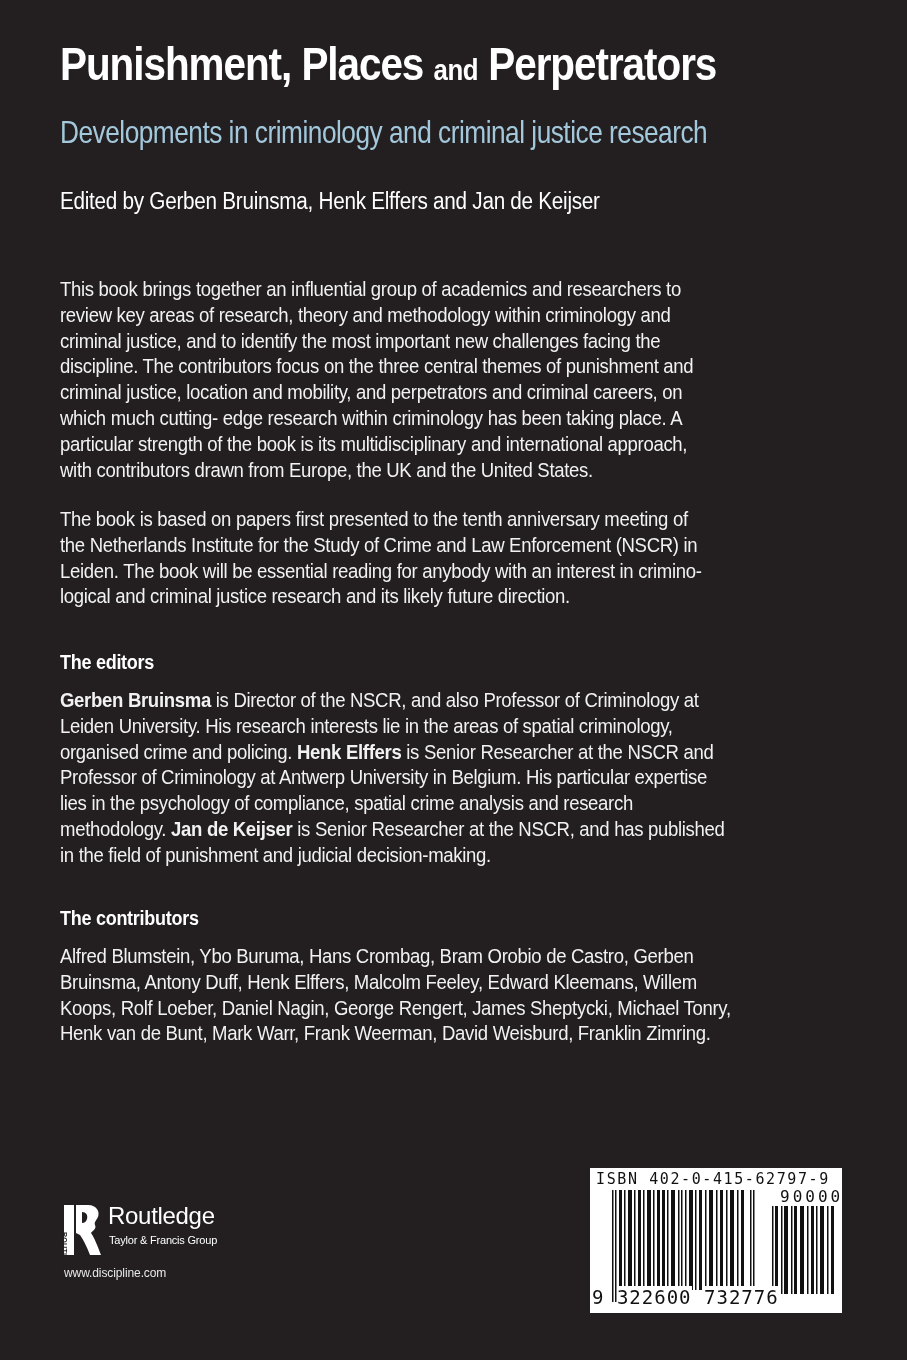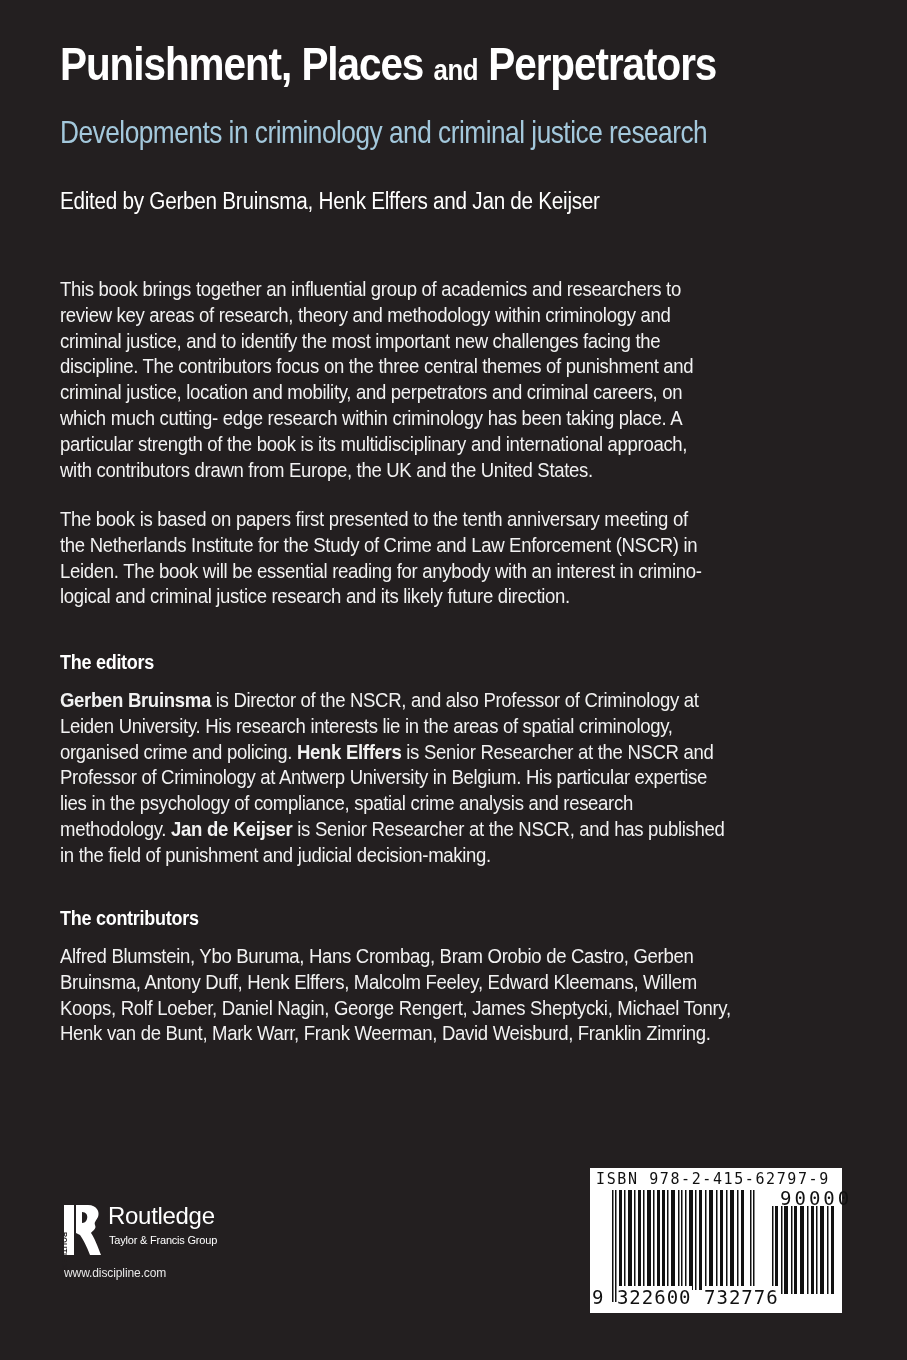--- a/index.html
+++ b/index.html
@@ -56,21 +56,21 @@
   .barcode-box {
     position: absolute; left: 590px; top: 1168px; width: 252px; height: 145px;
     background: #ffffff; color: #111;
   }
   .isbn-text {
     position: absolute; left: 6px; top: 2px; font-family: "DejaVu Sans Mono", monospace;
     font-size: 15px; letter-spacing: 1.6px; color: #111; white-space: nowrap;
   }
   .price-text {
     position: absolute; left: 190px; top: 19px; font-family: "DejaVu Sans Mono", monospace;
-    font-size: 19px; letter-spacing: 3px; color: #111; text-align: right;
+    font-size: 16px; letter-spacing: 3px; color: #111; text-align: right;
   }
   .bars-main { position: absolute; left: 22px; top: 22px; width: 144px; height: 112px; }
   .bars-addon { position: absolute; left: 182px; top: 38px; width: 64px; height: 88px; }
   .ean-text {
     position: absolute; left: 2px; top: 118px; font-family: "DejaVu Sans Mono", monospace;
     font-size: 19px; color: #111; white-space: nowrap; letter-spacing: 1px;
     background: transparent;
   }
   .ean-text span { background: #fff; }
 </style>
@@ -134,21 +134,21 @@
       <path d="M12 0 H24 C33 0 36 7 34 12 C32 16 30 17 31 20 C33 24 28 26 27 28 C30 32 34 42 37 50 H26 C23 42 19 34 16 30 L12 28 Z" fill="#ffffff"></path>
       <path d="M18 7 C22 7 24 10 23 14 C22 17 20 18 18 18 Z" fill="#231f20"></path>
     </svg>
     <div class="logo-vert" style="color:#231f20;">ROUTLEDGE</div>
     <div class="pub-name">Routledge</div>
     <div class="pub-group">Taylor &amp; Francis Group</div>
   </div>
   <div class="pub-url">www.discipline.com</div>
 
   <div class="barcode-box">
-    <div class="isbn-text">ISBN 978-2-415-62797-9</div>
+    <div class="isbn-text">ISBN 402-0-415-62797-9</div>
     <div class="price-text">90000</div>
 
     <svg class="bars-main" viewBox="0 0 144 112" preserveAspectRatio="none">
       <g fill="#111">
         <rect x="0" y="0" width="1.5" height="112"></rect>
           <rect x="3" y="0" width="1.5" height="112"></rect>
         <rect x="7" y="0" width="3" height="100"></rect>
           <rect x="12" y="0" width="1.5" height="100"></rect>
         <rect x="16" y="0" width="4" height="100"></rect>
           <rect x="22" y="0" width="1.5" height="100"></rect>

